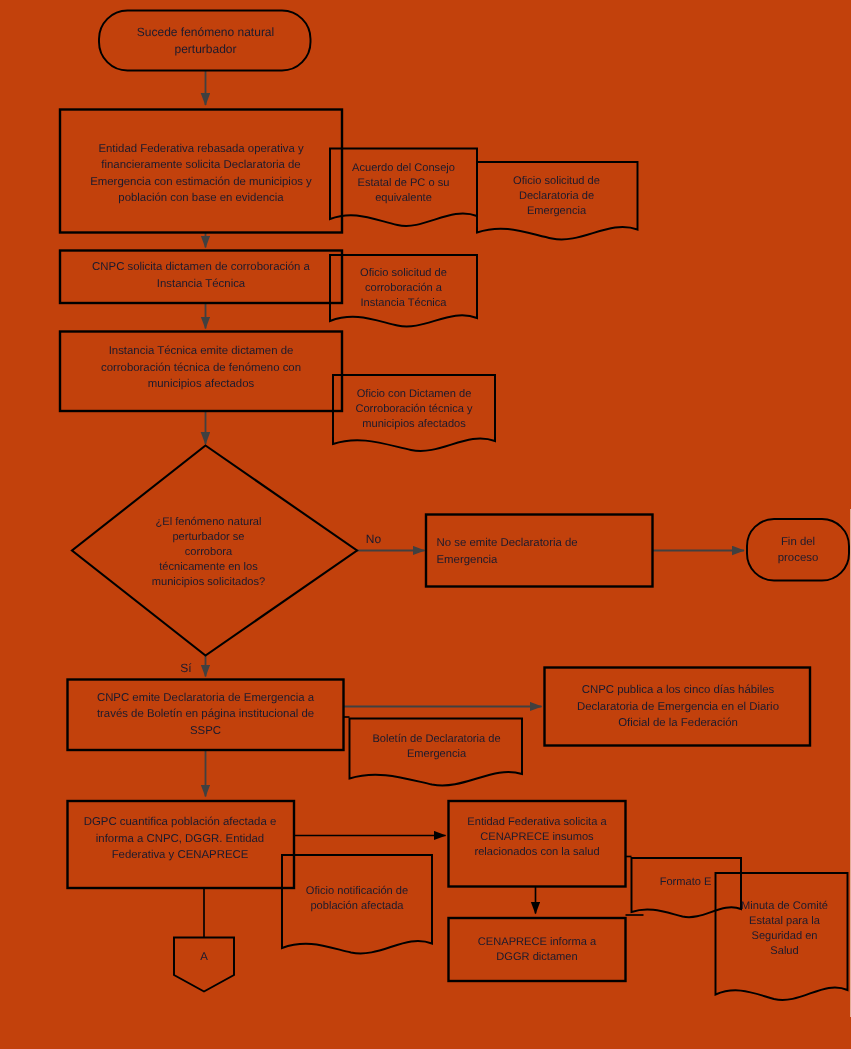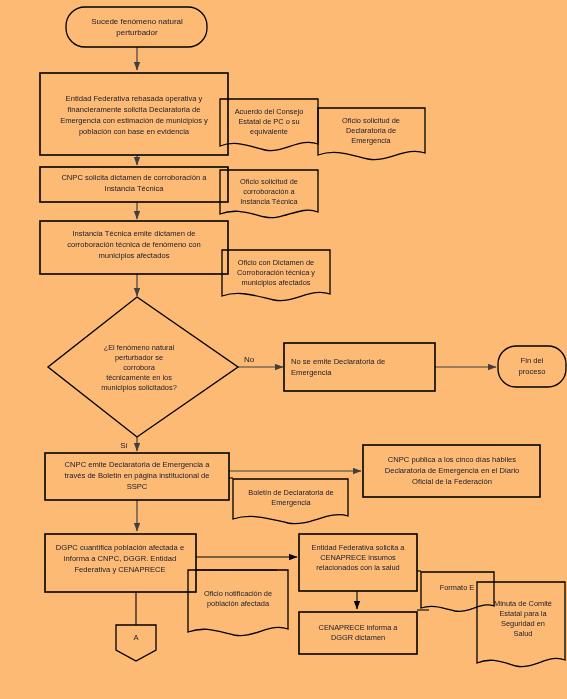--- a/index.html
+++ b/index.html
@@ -7,21 +7,21 @@
     padding: 0;
     background: #ffffff;
   }
   body {
     font-family: "Liberation Sans", sans-serif;
   }
   #canvas-wrap {
     position: relative;
     width: 567px;
     height: 699px;
-    background: #fdba74;
+    background: #c2410c;
     overflow: hidden;
   }
   svg#flow {
     display: block;
     width: 567px;
     height: 699px;
   }
   .shape-fill { fill: #ffffff; }
   .shape-stroke { stroke: #000000; fill: none; }
   .node-text {

